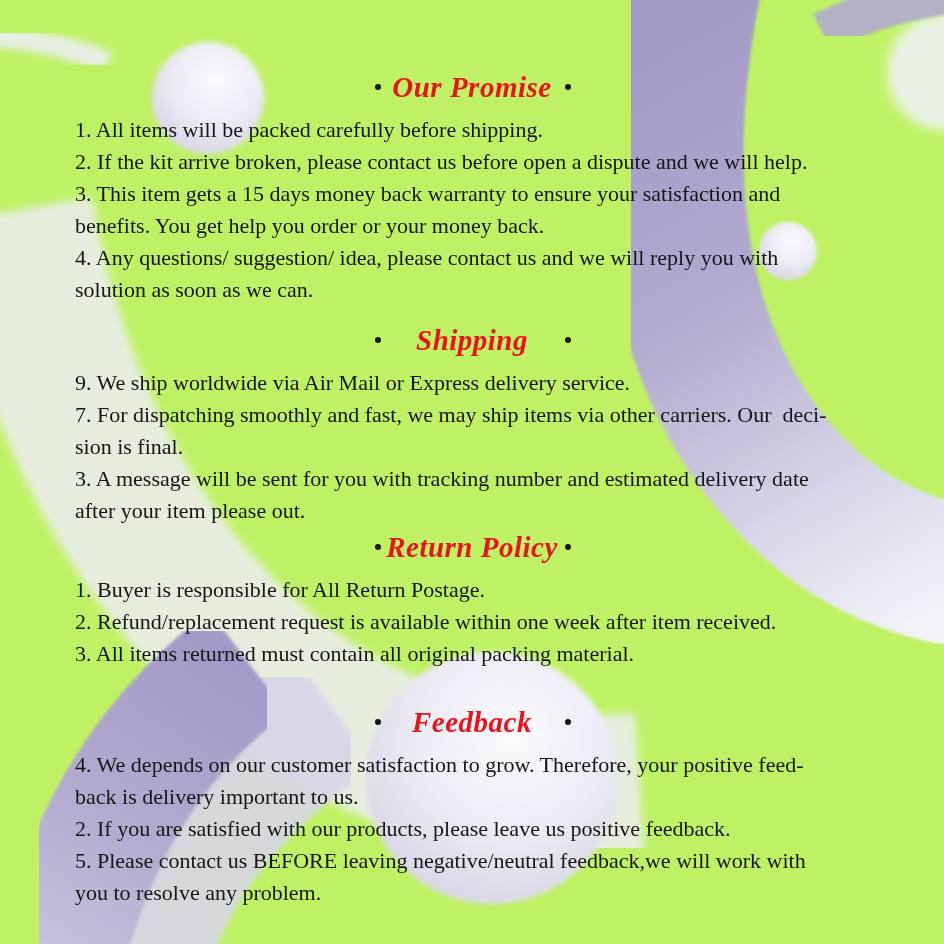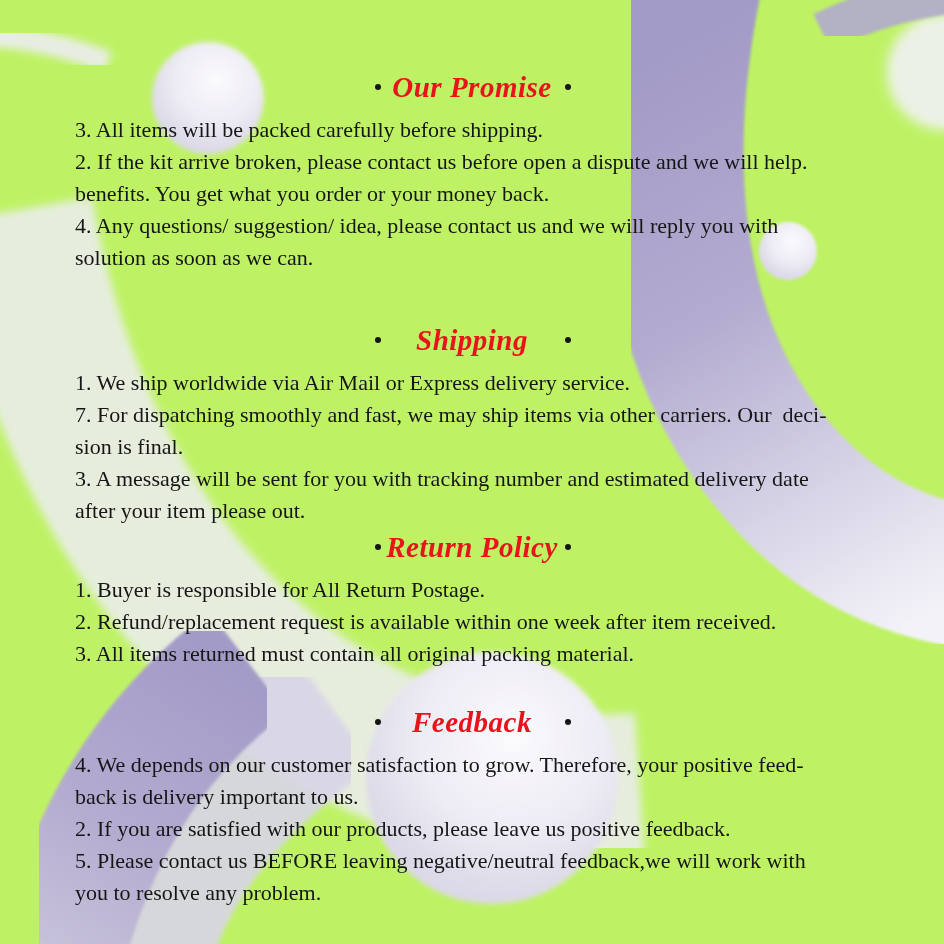--- a/index.html
+++ b/index.html
@@ -90,36 +90,37 @@
 
   <div class="content">
 
     <section class="sec s0">
       <div class="heading-row">
         <span class="dot left"></span>
         <h2 class="heading">Our Promise</h2>
         <span class="dot right"></span>
       </div>
       <div class="lines">
-          <div class="line">3. All items will be packed carefully before shipping.</div>
+          <div class="line">1. All items will be packed carefully before shipping.</div>
           <div class="line">2. If the kit arrive broken, please contact us before open a dispute and we will help.</div>
-          <div class="line">benefits. You get what you order or your money back.</div>
+          <div class="line">3. This item gets a 15 days money back warranty to ensure your satisfaction and</div>
+          <div class="line">benefits. You get help you order or your money back.</div>
           <div class="line">4. Any questions/ suggestion/ idea, please contact us and we will reply you with</div>
           <div class="line">solution as soon as we can.</div>
         </div>
     </section>
 
     <section class="sec s1">
       <div class="heading-row">
         <span class="dot left"></span>
         <h2 class="heading">Shipping</h2>
         <span class="dot right"></span>
       </div>
       <div class="lines">
-          <div class="line">1. We ship worldwide via Air Mail or Express delivery service.</div>
+          <div class="line">9. We ship worldwide via Air Mail or Express delivery service.</div>
           <div class="line">7. For dispatching smoothly and fast, we may ship items via other carriers. Our  deci-</div>
           <div class="line">sion is final.</div>
           <div class="line">3. A message will be sent for you with tracking number and estimated delivery date</div>
           <div class="line">after your item please out.</div>
         </div>
     </section>
 
     <section class="sec s2">
       <div class="heading-row">
         <span class="dot left"></span>

